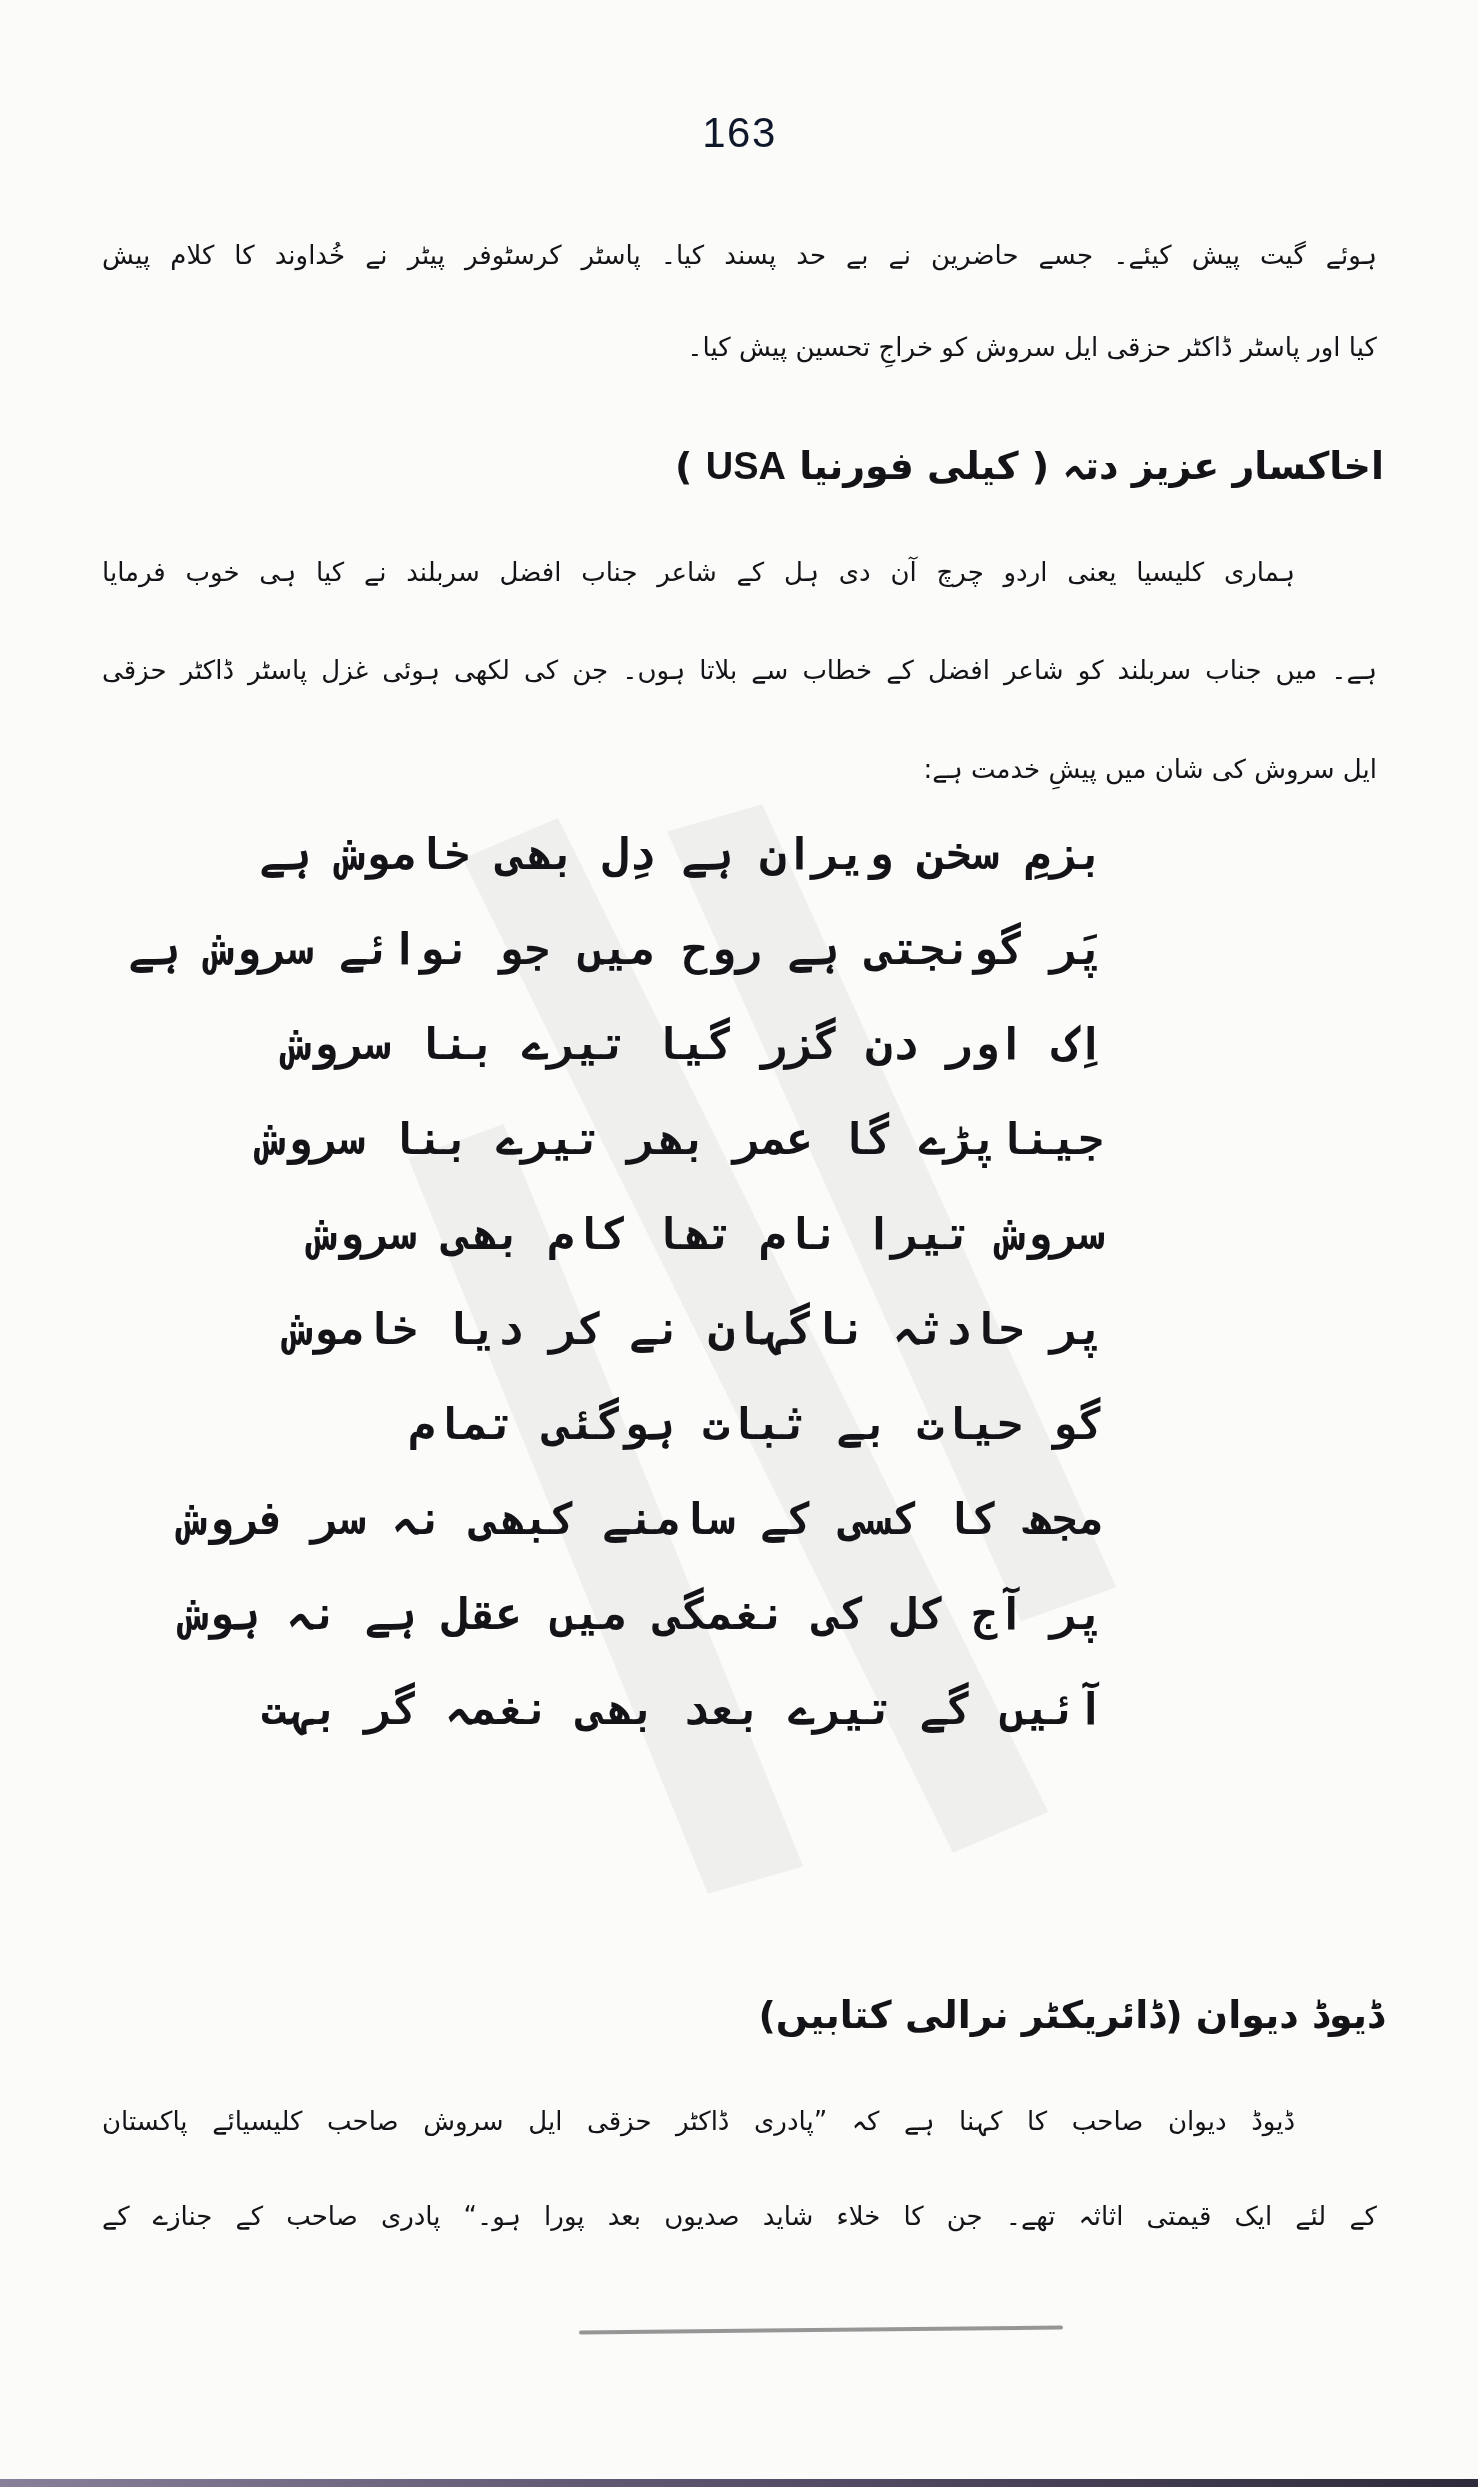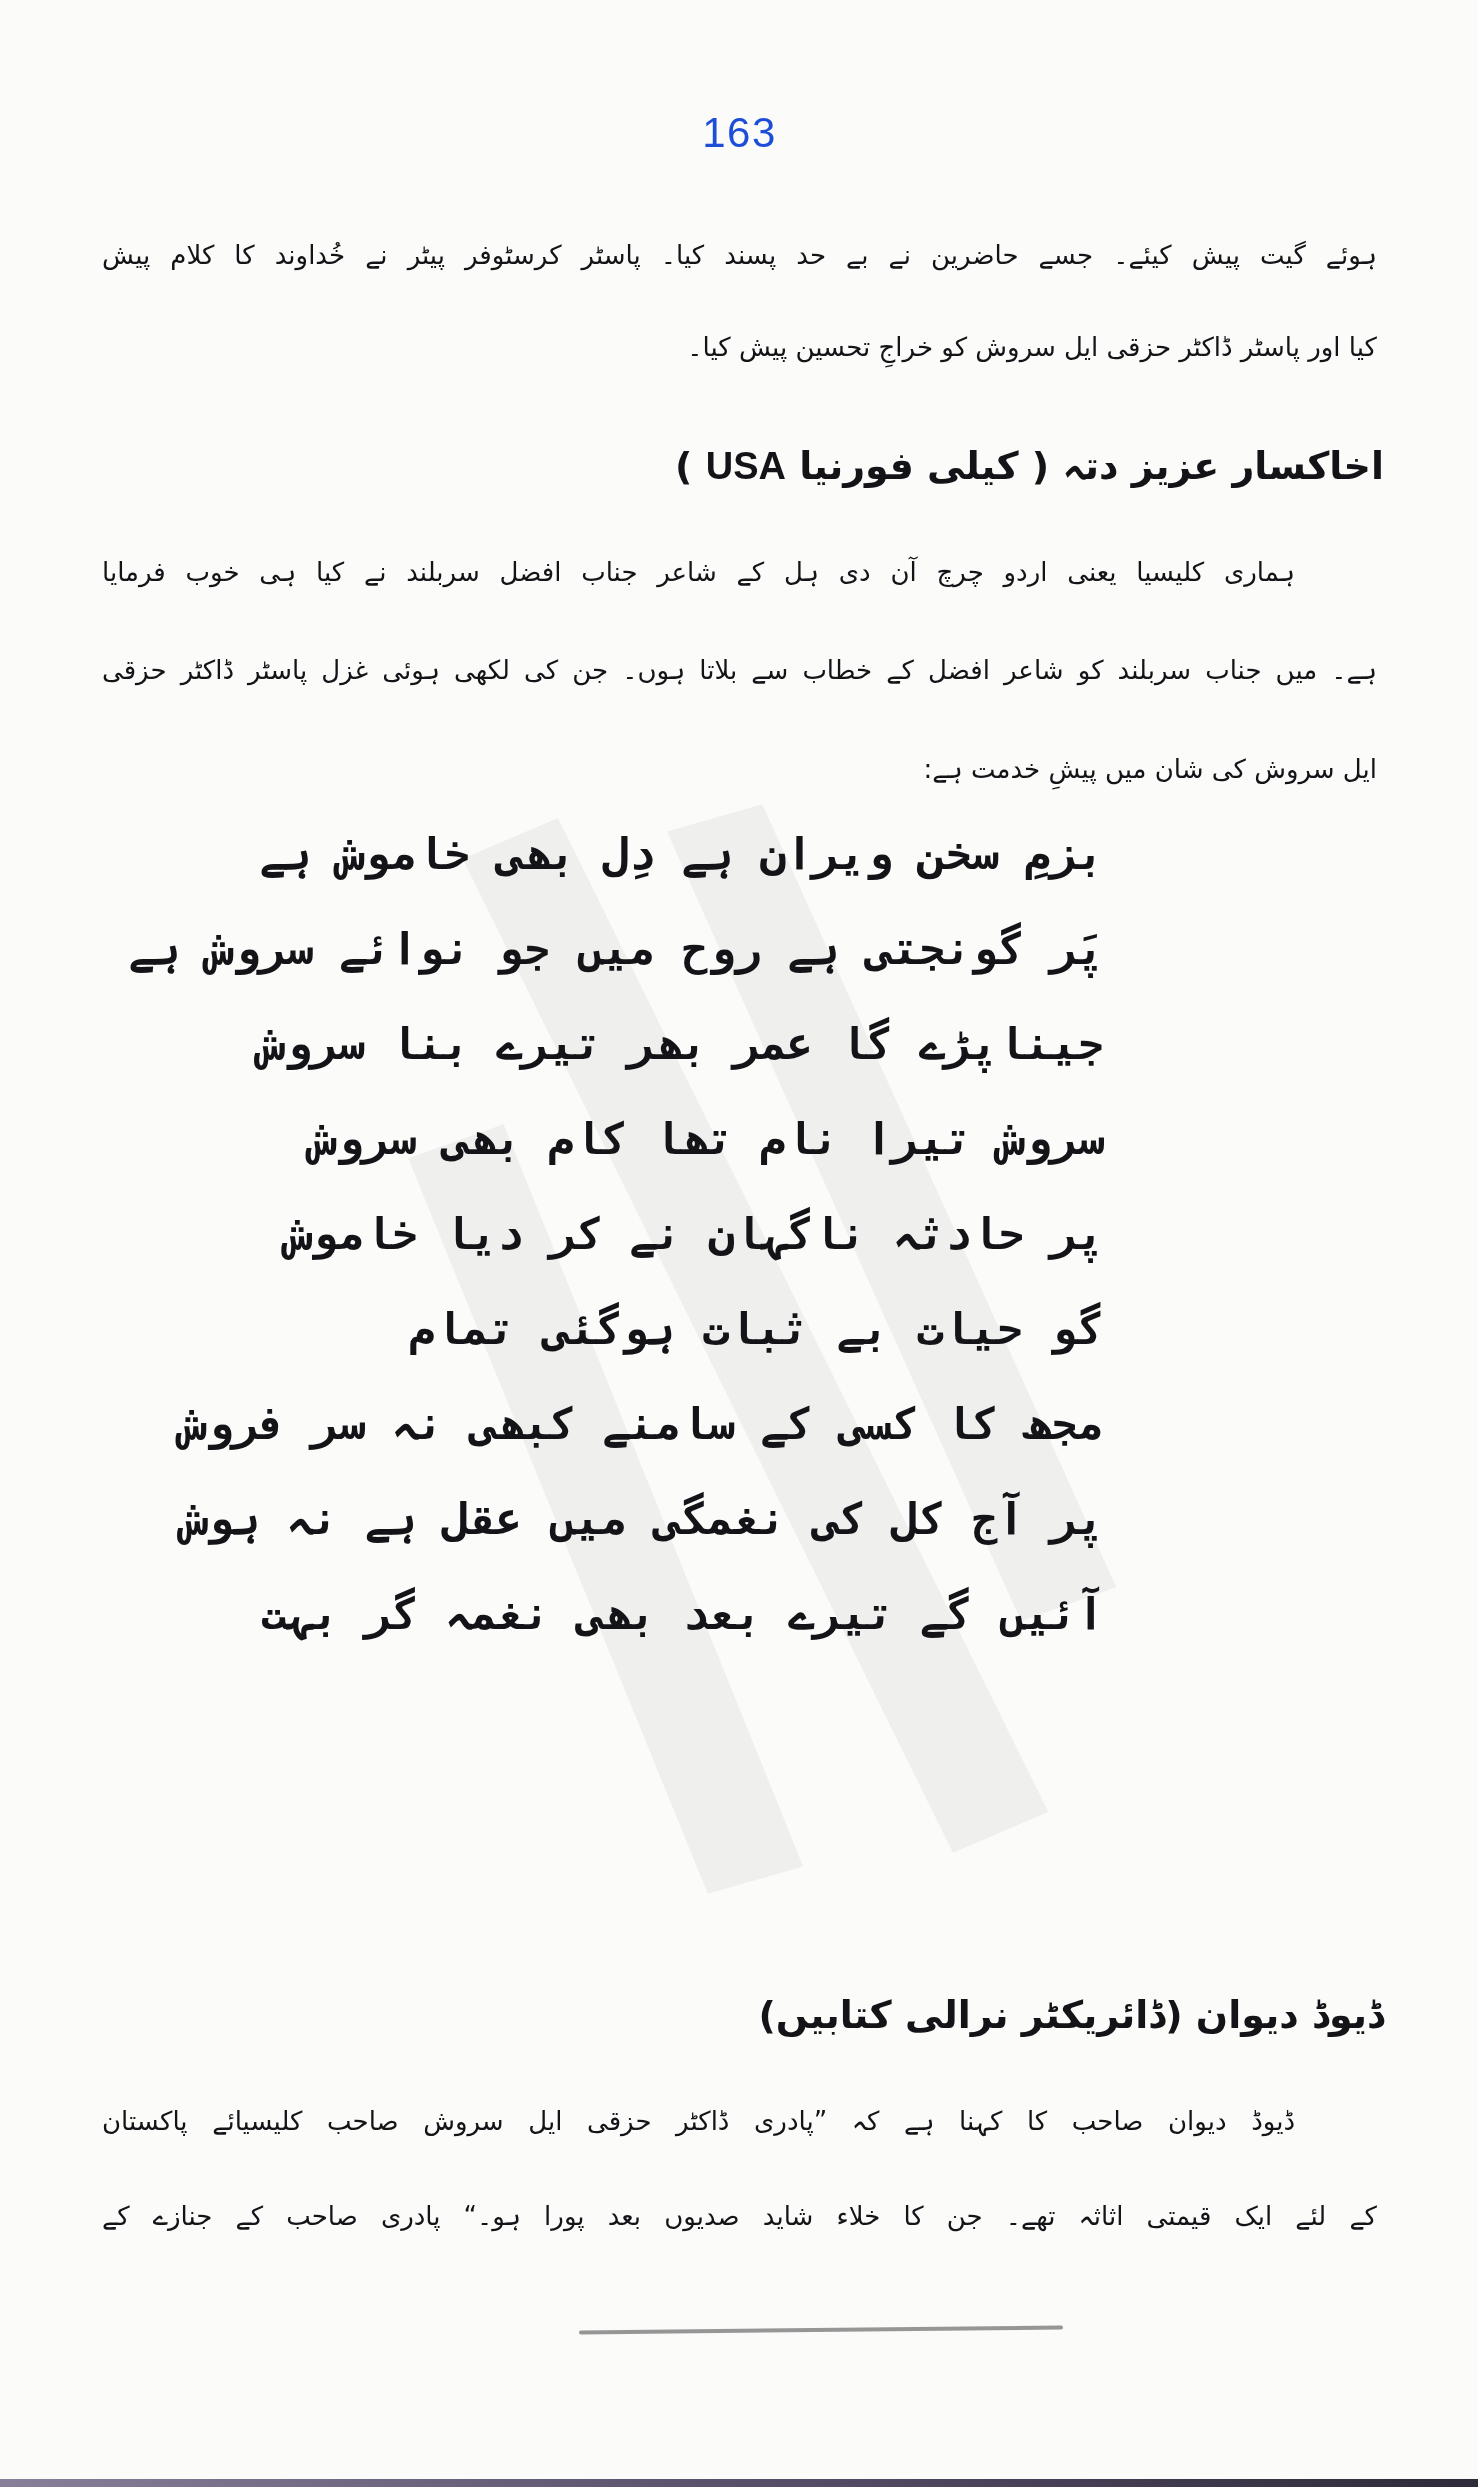--- a/index.html
+++ b/index.html
@@ -8,21 +8,21 @@
     background: #fbfbfa;
     font-family: "DejaVu Sans", sans-serif;
     color: #141418;
   }
   .watermark {
     position: absolute; left: 381px; top: 804px; width: 749px; height: 1090px;
     pointer-events: none; z-index: 0;
   }
   .page-number {
     position: absolute; top: 109px; left: 0; width: 1479px; text-align: center;
-    font-family: "Liberation Sans", sans-serif; font-size: 42px; color: #1d4ed8;
+    font-family: "Liberation Sans", sans-serif; font-size: 42px; color: #0f172a;
     letter-spacing: 1.4px; z-index: 1;
   }
   .rtl { direction: rtl; unicode-bidi: embed; }
   .para-line {
     position: absolute; right: 102px; left: 102px; height: 75px;
     font-family: "DejaVu Sans", sans-serif; font-size: 26px; line-height: 75px;
     text-align: justify; text-align-last: justify; white-space: nowrap;
     z-index: 1;
   }
   .para-line.last { text-align-last: right; }
@@ -74,20 +74,21 @@
   <span>)</span>
 </div>
 
 <div class="para-line rtl indent" style="top:535px;">ہماری کلیسیا یعنی اردو چرچ آن دی ہل کے شاعر جناب افضل سربلند نے کیا ہی خوب فرمایا</div>
 <div class="para-line rtl" style="top:633px;">ہے۔ میں جناب سربلند کو شاعر افضل کے خطاب سے بلاتا ہوں۔ جن کی لکھی ہوئی غزل پاسٹر ڈاکٹر حزقی</div>
 <div class="para-line rtl last" style="top:732px;">ایل سروش کی شان میں پیشِ خدمت ہے:</div>
 
 <div class="poem rtl">
   <div class="poem-line">بزمِ سخن ویران ہے دِل بھی خاموش ہے</div>
   <div class="poem-line">پَر گونجتی ہے روح میں جو نوائے سروش ہے</div>
+  <div class="poem-line">اِک اور دن گزر گیا تیرے بنا سروش</div>
   <div class="poem-line">جیناپڑے گا عمر بھر تیرے بنا سروش</div>
   <div class="poem-line">سروش تیرا نام تھا کام بھی سروش</div>
   <div class="poem-line">پر حادثہ ناگہان نے کر دیا خاموش</div>
   <div class="poem-line">گو حیات بے ثبات ہوگئی تمام</div>
   <div class="poem-line">مجھ کا کسی کے سامنے کبھی نہ سر فروش</div>
   <div class="poem-line">پر آج کل کی نغمگی میں عقل ہے نہ ہوش</div>
   <div class="poem-line">آئیں گے تیرے بعد بھی نغمہ گر بہت</div>
 </div>
 
 <div class="heading rtl" style="top:1978px;">ڈیوڈ دیوان (ڈائریکٹر نرالی کتابیں)</div>

